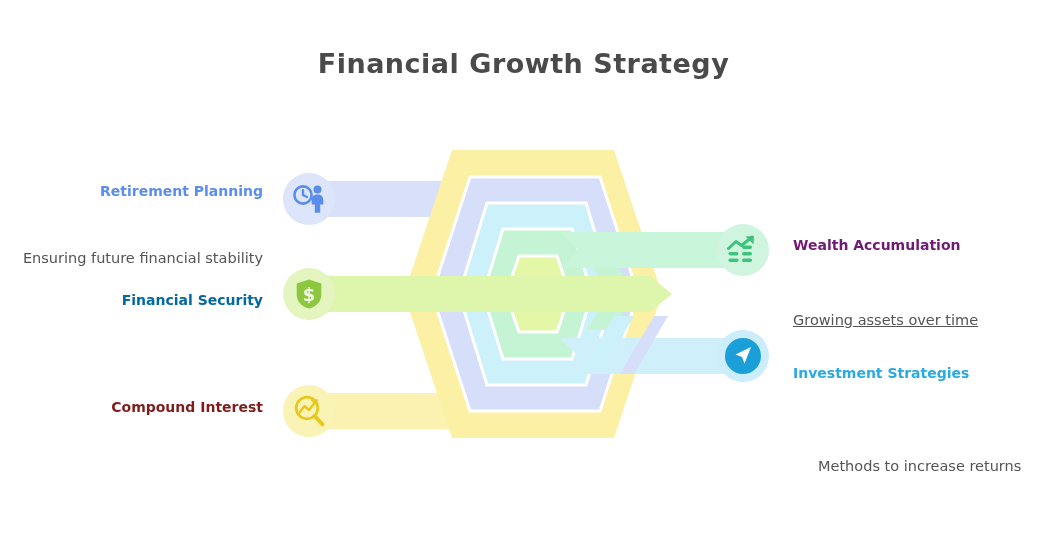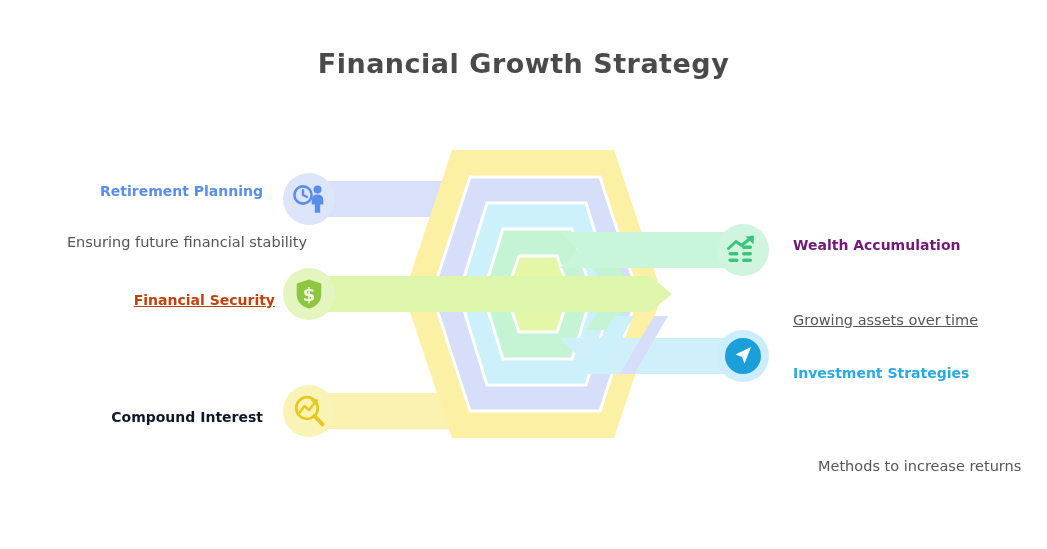--- a/index.html
+++ b/index.html
@@ -104,39 +104,39 @@
 
   <div class="badge" style="left:283px; top:173px; background:#DDE5FA;">
     <svg width="34" height="30" viewBox="0 0 34 30">
       <circle cx="11" cy="11" r="8.6" fill="none" stroke="#5B8DEA" stroke-width="2.6"></circle>
       <path d="M11 6.2 L11 11 L15 13" fill="none" stroke="#5B8DEA" stroke-width="2.4" stroke-linecap="round"></path>
       <circle cx="25.5" cy="5.4" r="4" fill="#5B8DEA"></circle>
       <path d="M25.5 10.6 c-4.2 0 -5.8 2.4 -5.8 5.6 l0 4.2 l3.1 0 l0 8.4 l5.4 0 l0 -8.4 l3.1 0 l0 -4.2 c0 -3.2 -1.6 -5.6 -5.8 -5.6 z" fill="#5B8DEA"></path>
     </svg>
   </div>
   <div class="node-label ta-right" style="left:20px; top:182px; width:243px; color:#5B8DEA;">Retirement Planning</div>
-  <div class="node-desc ta-right" style="left:20px; top:232px; width:243px;margin-left:44px;">Ensuring future financial stability</div>
+  <div class="node-desc ta-right" style="left:20px; top:248px; width:243px;">Ensuring future financial stability</div>
 
   <div class="badge" style="left:283px; top:268px; background:#E4F5C0;">
     <svg width="28" height="32" viewBox="0 0 28 32">
       <path d="M14 1.5 L26.3 5.6 L26.3 16.4 C26.3 23.6 20.9 28.6 14 30.6 C7.1 28.6 1.7 23.6 1.7 16.4 L1.7 5.6 Z" fill="#8DC63F"></path>
       <text x="14" y="23" text-anchor="middle" font-family="DejaVu Sans, sans-serif" font-size="18" font-weight="bold" fill="#F2F9E4">$</text>
     </svg>
   </div>
-  <div class="node-label ta-right" style="left:32px; top:291px; width:243px; color:#c2410c;text-decoration:underline;">Financial Security</div>
+  <div class="node-label ta-right" style="left:20px; top:291px; width:243px; color:#0369a1;">Financial Security</div>
 
   <div class="badge" style="left:283px; top:385px; background:#FAF3B6;">
     <svg width="34" height="34" viewBox="0 0 34 34">
       <circle cx="15" cy="14" r="10.8" fill="none" stroke="#E8C81E" stroke-width="2.7"></circle>
       <path d="M22.6 22 L30.5 30.4" stroke="#E8C81E" stroke-width="4" stroke-linecap="round"></path>
       <path d="M7.5 18.5 L12.5 12 L17 16 L24.5 6.5" fill="none" stroke="#E8C81E" stroke-width="2.5" stroke-linecap="round" stroke-linejoin="round"></path>
       <path d="M18.5 6 L25.5 5.6 L25.2 12.4 Z" fill="#E8C81E"></path>
     </svg>
   </div>
-  <div class="node-label ta-right" style="left:20px; top:408px; width:243px; color:#0f172a;">Compound Interest</div>
+  <div class="node-label ta-right" style="left:20px; top:398px; width:243px; color:#7f1d1d;">Compound Interest</div>
 
   <div class="badge" style="left:717px; top:224px; background:#CFF5DF;">
     <svg width="34" height="30" viewBox="0 0 34 30">
       <path d="M2.5 13.5 L10 6.5 L15.5 10.5 L26 2" fill="none" stroke="#3CC47C" stroke-width="3" stroke-linecap="round" stroke-linejoin="round"></path>
       <path d="M19.5 1.5 L28 1 L27.5 9.5 Z" fill="#3CC47C"></path>
       <rect x="2.5" y="17" width="10" height="3.4" rx="1.7" fill="#3CC47C"></rect>
       <rect x="16" y="17" width="10" height="3.4" rx="1.7" fill="#3CC47C"></rect>
       <rect x="2.5" y="23.5" width="10" height="3.4" rx="1.7" fill="#3CC47C"></rect>
       <rect x="16" y="23.5" width="10" height="3.4" rx="1.7" fill="#3CC47C"></rect>
       <rect x="16" y="10.5" width="10" height="3.4" rx="1.7" fill="#3CC47C"></rect>

